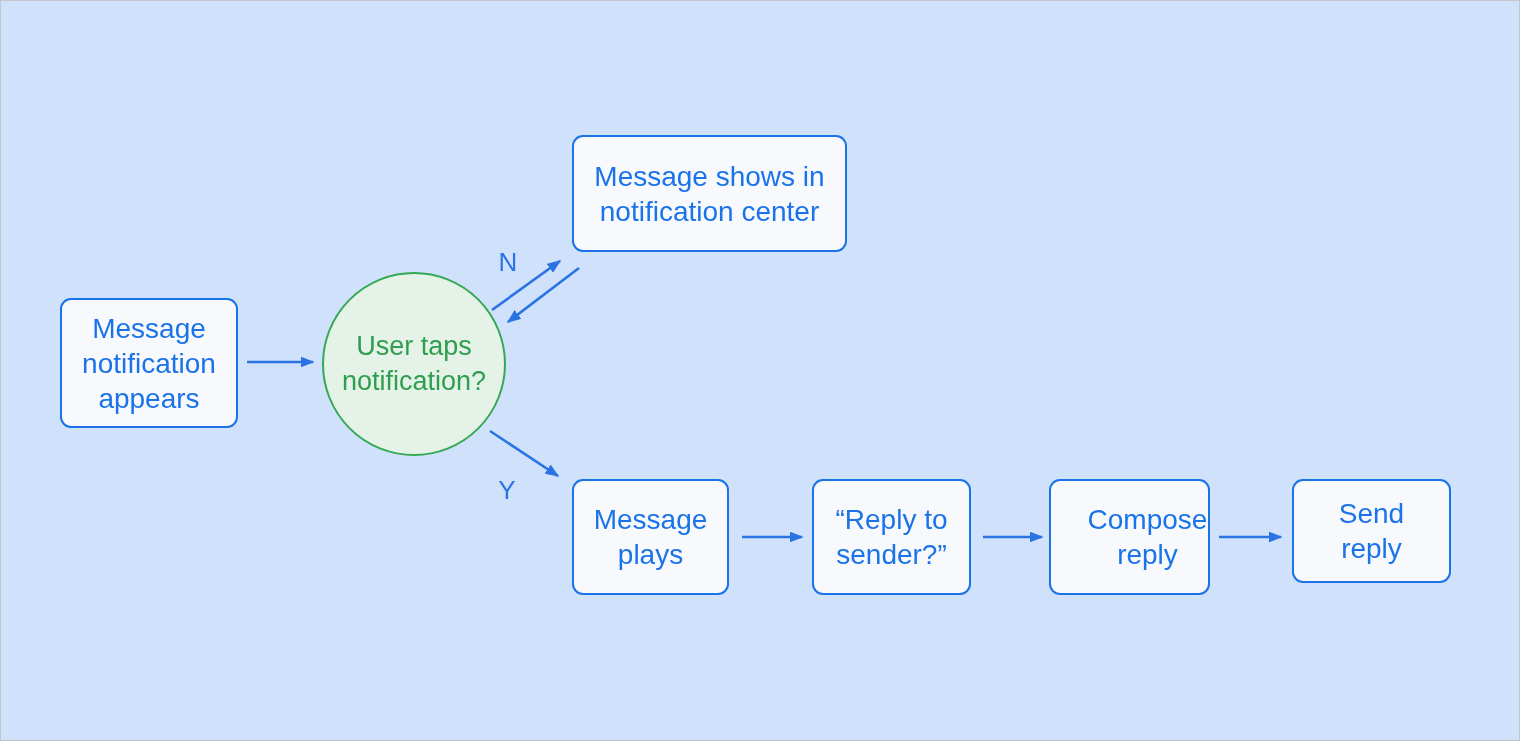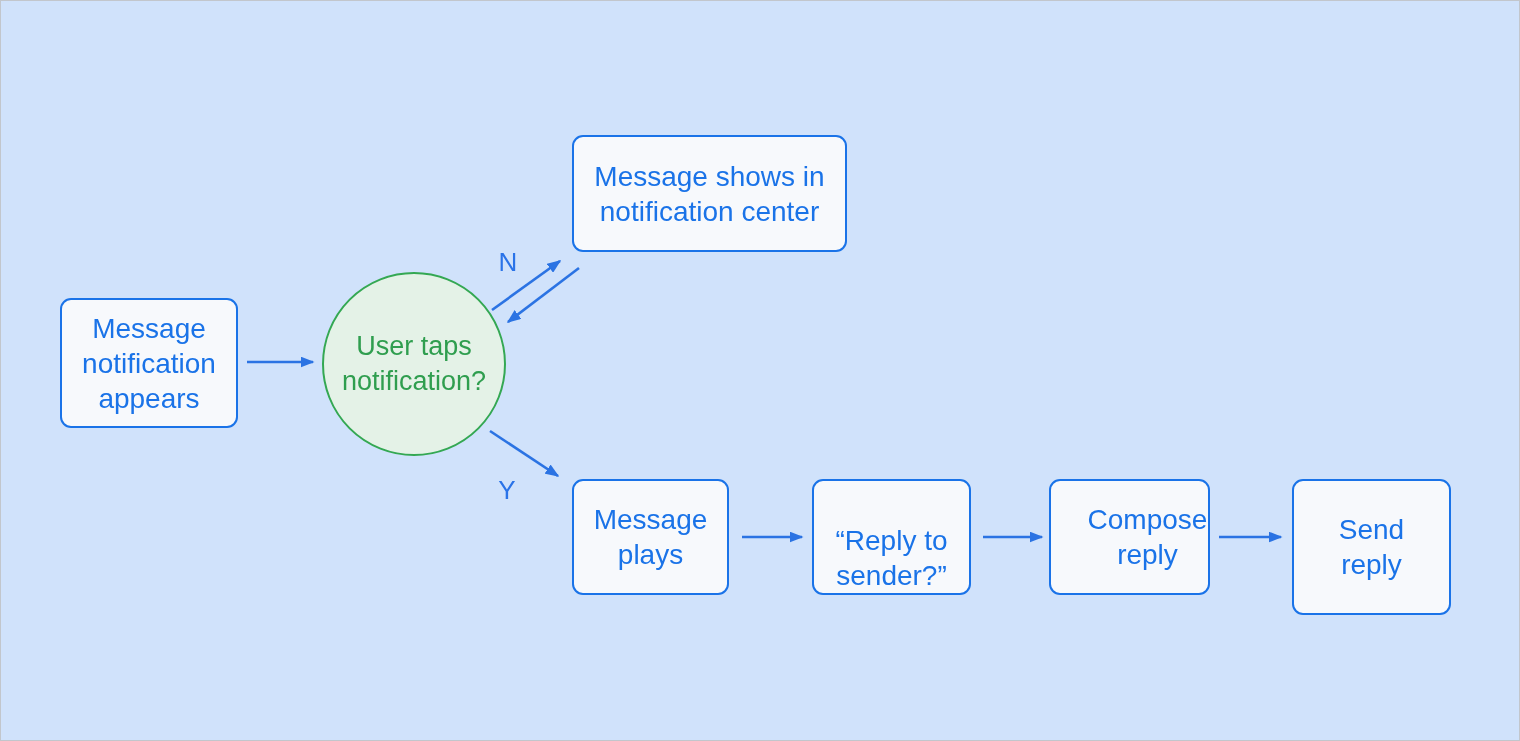--- a/index.html
+++ b/index.html
@@ -49,23 +49,23 @@
     transform: translate(-50%, -50%);
     color: #2a73e8;
     font-size: 26px;
     line-height: 1;
   }
   
   #n-start   { left: 59px;  top: 297px; width: 178px; height: 130px; }
   #n-decide  { left: 321px; top: 271px; width: 184px; height: 184px; }
   #n-center  { left: 571px; top: 134px; width: 275px; height: 117px; }
   #n-plays   { left: 571px; top: 478px; width: 157px; height: 116px; }
-  #n-reply   { left: 811px; top: 478px; width: 159px; height: 116px; align-items: flex-end; }
+  #n-reply   { left: 811px; top: 478px; width: 159px; height: 116px; }
   #n-compose { left: 1048px; top: 478px; width: 161px; height: 116px; padding-left: 36px; }
-  #n-send    { left: 1291px; top: 478px; width: 159px; height: 136px; }
+  #n-send    { left: 1291px; top: 478px; width: 159px; height: 104px; }
   #lbl-n { left: 507px; top: 261px; }
   #lbl-y { left: 506px; top: 489px; }
 </style>
 </head>
 <body>
 
 <div class="canvas">
 
   <svg class="arrows" viewBox="0 0 1518 739" xmlns="http://www.w3.org/2000/svg">
     <defs>

